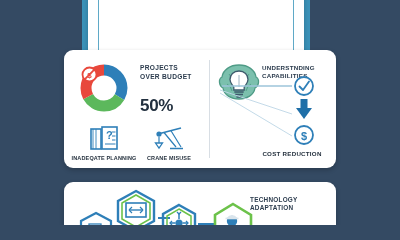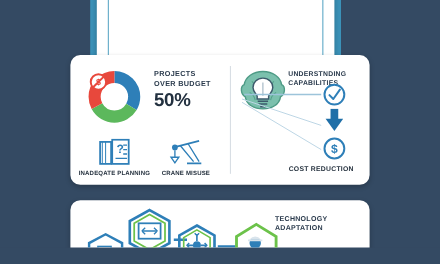--- a/index.html
+++ b/index.html
@@ -70,21 +70,21 @@
 
   .budget-text {
     position: absolute; left: 76px; top: 14px; width: 62px;
   }
   .budget-text .l1, .budget-text .l2 {
     font-size: 6.6px; font-weight: bold; letter-spacing: 0.3px;
     color: #2b3b4d; line-height: 1.3; text-transform: uppercase;
   }
   .budget-text .pct {
     font-size: 17px; font-weight: bold; color: #22303f;
-    line-height: 1.15; margin-top: 0; letter-spacing: -0.3px;
+    line-height: 1.15; margin-top: 15px; letter-spacing: -0.3px;
   }
 
   .mini-item { position: absolute; text-align: center; }
   .mini-item .ico { height: 26px; display: block; margin: 0 auto; }
   .mini-item .cap {
     font-size: 5.5px; font-weight: bold; letter-spacing: 0.15px;
     color: #26323f; text-transform: uppercase; margin-top: 3px;
     white-space: nowrap;
   }
   #mini-planning { left: 4px;  top: 76px; width: 72px; }

